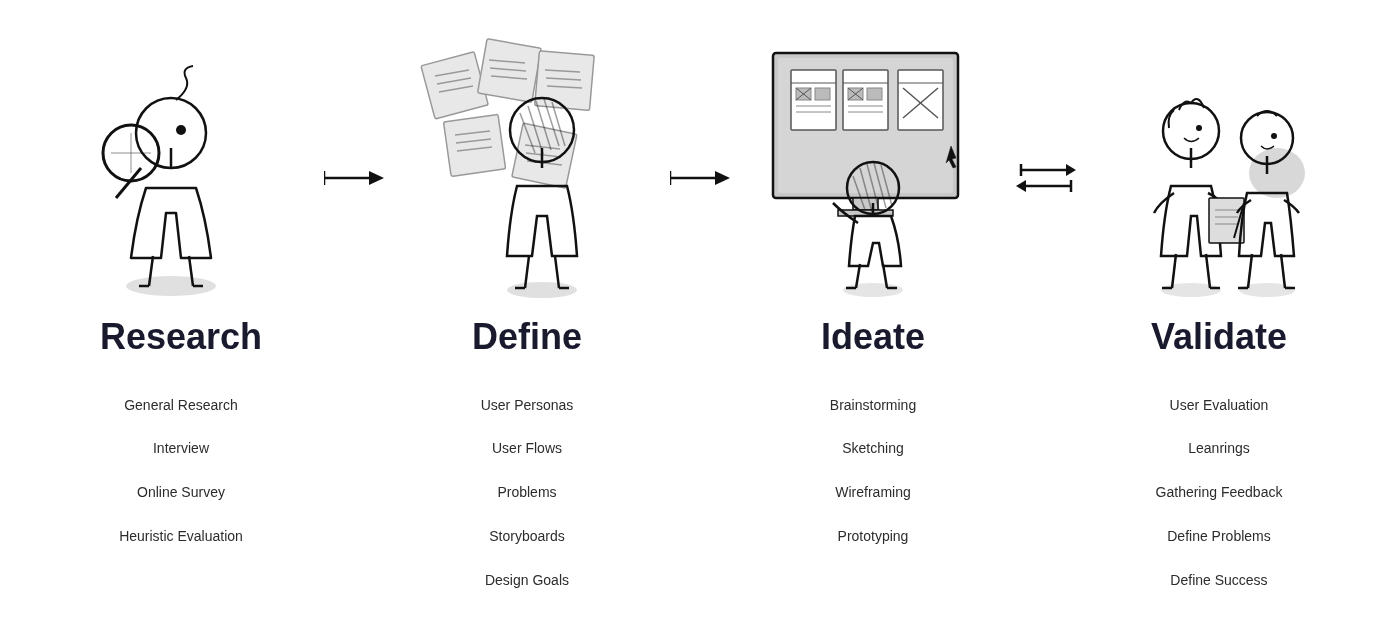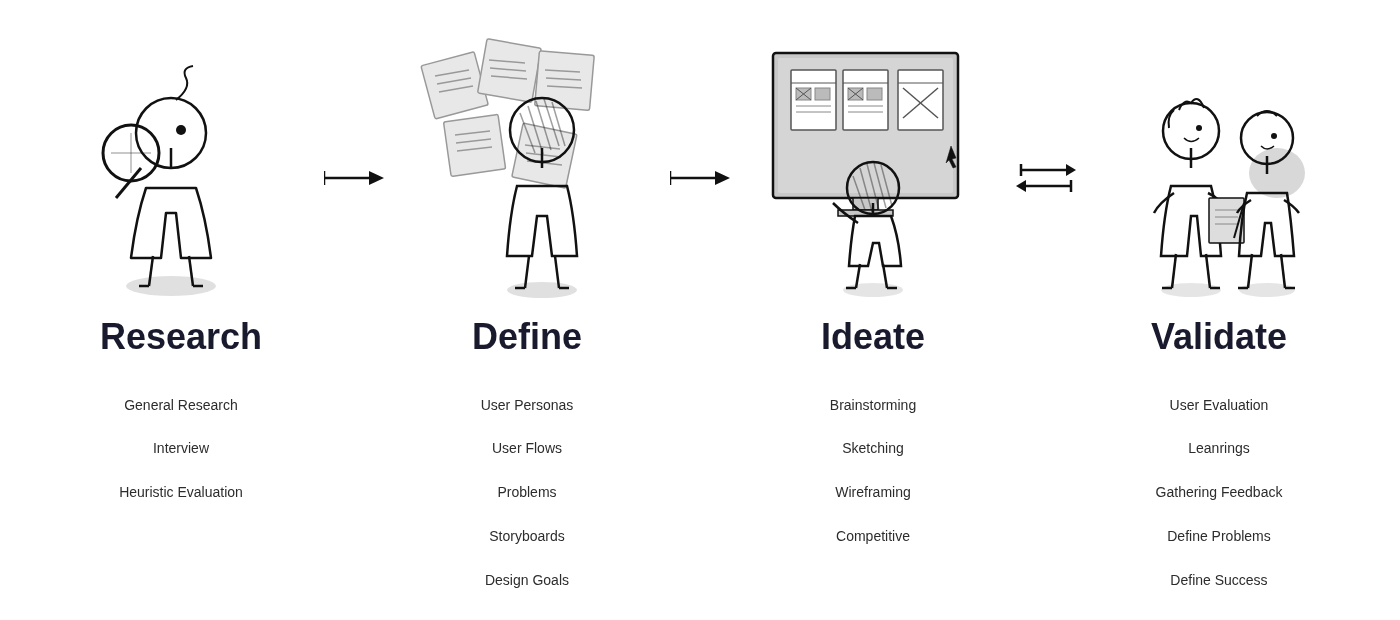--- a/index.html
+++ b/index.html
@@ -98,20 +98,21 @@
         <line x1="108" y1="218" x2="112" y2="248" stroke="#111" stroke-width="2.5"></line>
 
         <line x1="68" y1="248" x2="58" y2="248" stroke="#111" stroke-width="2.5"></line>
         <line x1="112" y1="248" x2="122" y2="248" stroke="#111" stroke-width="2.5"></line>
       </svg>
     </div>
     <div class="phase-title">Research</div>
     <ul class="phase-items">
       <li>General Research</li>
       <li>Interview</li>
+      <li>Online Survey</li>
       <li>Heuristic Evaluation</li>
     </ul>
   </div>
 
   <div class="arrow-container">
     <svg viewBox="0 0 60 30" width="60" height="30" xmlns="http://www.w3.org/2000/svg">
       <line x1="0" y1="15" x2="45" y2="15" stroke="#111" stroke-width="2.5"></line>
       <line x1="0" y1="15" x2="0" y2="15" stroke="#111" stroke-width="2.5"></line>
       <polygon points="45,8 60,15 45,22" fill="#111"></polygon>
 
@@ -247,21 +248,21 @@
 
         <line x1="93" y1="250" x2="83" y2="250" stroke="#111" stroke-width="2.5"></line>
         <line x1="124" y1="250" x2="134" y2="250" stroke="#111" stroke-width="2.5"></line>
       </svg>
     </div>
     <div class="phase-title">Ideate</div>
     <ul class="phase-items">
       <li>Brainstorming</li>
       <li>Sketching</li>
       <li>Wireframing</li>
-      <li>Competitive</li>
+      <li>Prototyping</li>
     </ul>
   </div>
 
   <div class="arrow-container">
     <svg viewBox="0 0 60 40" width="60" height="40" xmlns="http://www.w3.org/2000/svg">
 
       <line x1="5" y1="12" x2="50" y2="12" stroke="#111" stroke-width="2.5"></line>
       <polygon points="50,6 60,12 50,18" fill="#111"></polygon>
       <line x1="5" y1="6" x2="5" y2="18" stroke="#111" stroke-width="2.5"></line>
 

